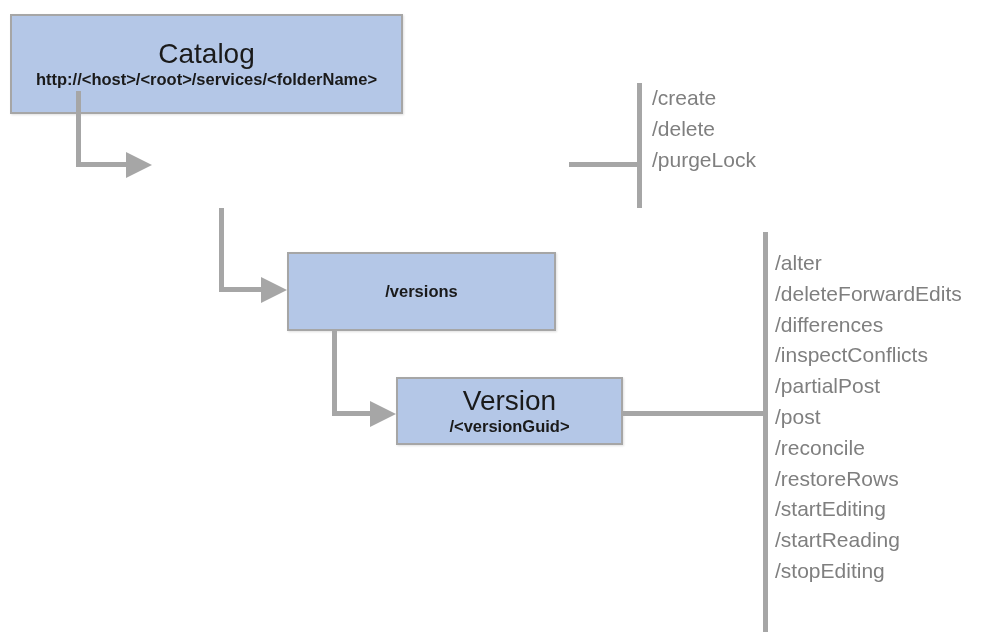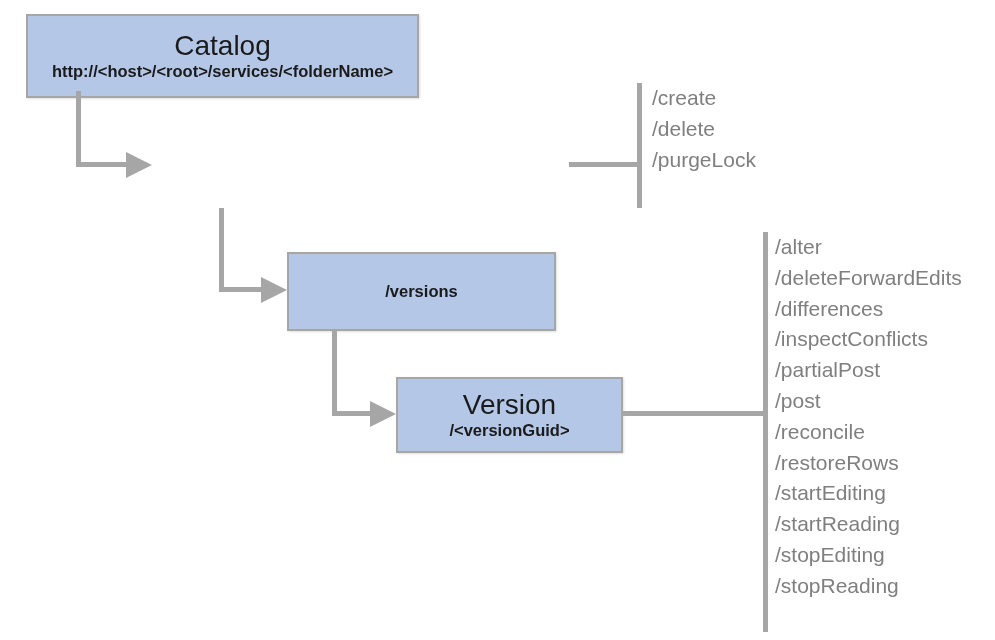--- a/index.html
+++ b/index.html
@@ -36,24 +36,24 @@
     white-space:nowrap;
   }
   .node .subtitle{
     font-size:16.5px;
     font-weight:bold;
     line-height:1.2;
     margin-top:1px;
     color:var(--title-text);
     white-space:nowrap;
   }
-  .node-catalog { left:10px;  top:14px;  width:393px; height:84px;margin-left:16px; }
+  .node-catalog { left:10px;  top:14px;  width:393px; height:100px; }
   .node-vms     { left:152px; top:130px; width:418px; height:79px; }
   .node-versions{ left:287px; top:252px; width:269px; height:79px; }
-  .node-version { left:396px; top:377px; width:227px; height:76px; }
+  .node-version { left:396px; top:377px; width:227px; height:68px; }
 
   .line{
     position:absolute;
     background:var(--connector);
   }
   .c1v { left:76px;  top:91px;  width:5px;  height:76px; }
   .c1h { left:76px;  top:162px; width:50px; height:5px; }
   .c2v { left:219px; top:208px; width:5px;  height:84px; }
   .c2h { left:219px; top:287px; width:42px; height:5px; }
   .c3v { left:332px; top:330px; width:5px;  height:84px; }
@@ -75,21 +75,21 @@
   .a3{ left:370px; top:401px; }
 
   .op-list{
     position:absolute;
     color:var(--op-text);
     font-size:21px;
     white-space:nowrap;
   }
   .op-list .op{ line-height:30.8px; }
   .list-vms    { left:652px; top:83px; }
-  .list-version{ left:775px; top:232px; }
+  .list-version{ left:775px; top:248px; }
 </style>
 </head>
 <body>
 
 <div class="canvas">
 
   <div class="node node-catalog">
     <div class="title">Catalog</div>
     <div class="subtitle">http://&lt;host&gt;/&lt;root&gt;/services/&lt;folderName&gt;</div>
   </div>
@@ -131,16 +131,15 @@
       <div class="op">/deleteForwardEdits</div>
       <div class="op">/differences</div>
       <div class="op">/inspectConflicts</div>
       <div class="op">/partialPost</div>
       <div class="op">/post</div>
       <div class="op">/reconcile</div>
       <div class="op">/restoreRows</div>
       <div class="op">/startEditing</div>
       <div class="op">/startReading</div>
       <div class="op">/stopEditing</div>
-      <div class="op">/stopReading</div>
     </div>
 
 </div>
 
 </body></html>

